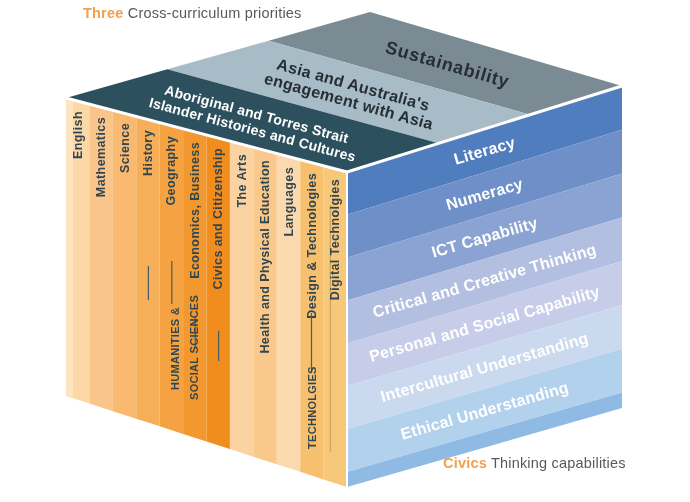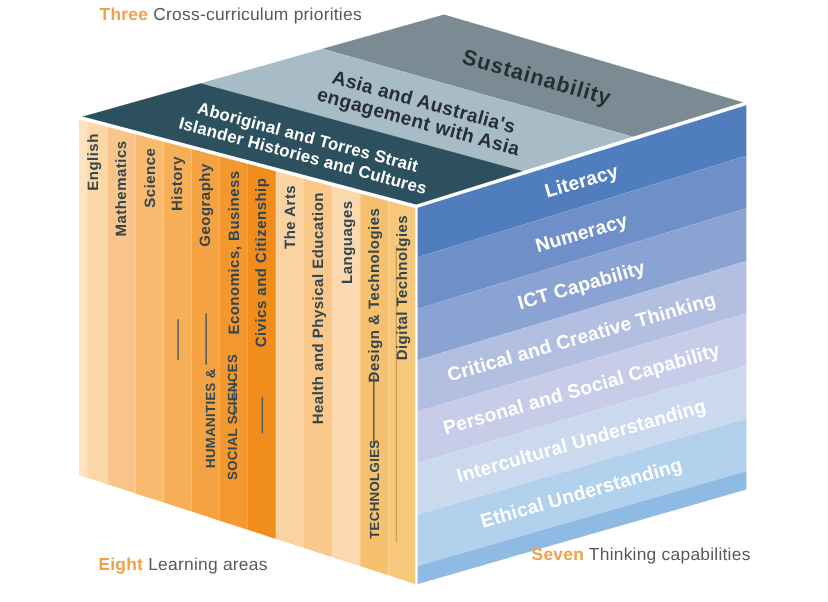--- a/index.html
+++ b/index.html
@@ -120,17 +120,16 @@
 
       <text class="group-label" text-anchor="start" transform="translate(179,390) rotate(-90)">HUMANITIES &amp;</text>
       <text class="group-label" text-anchor="start" transform="translate(197.5,400) rotate(-90)">SOCIAL SCIENCES</text>
       <text class="group-label" text-anchor="start" transform="translate(315.5,449) rotate(-90)">TECHNOLGIES</text>
     </g>
 
     <path class="white-edge" d="M 66,98 L 347,172 L 622,86"></path>
     <line x1="347" y1="172" x2="347" y2="487" stroke="#ffffff" stroke-width="2"></line>
   </svg>
 
-  <div class="caption" id="cap-bl"><span class="num">Eight</span> <span>Learning areas</span></div>
 
-  <div class="caption" id="cap-br"><span class="num">Seven</span> <span>Thinking capabilities</span></div>
+  <div class="caption" id="cap-br"><span class="num">Civics</span> <span>Thinking capabilities</span></div>
 
 </div>
 
 </body></html>

